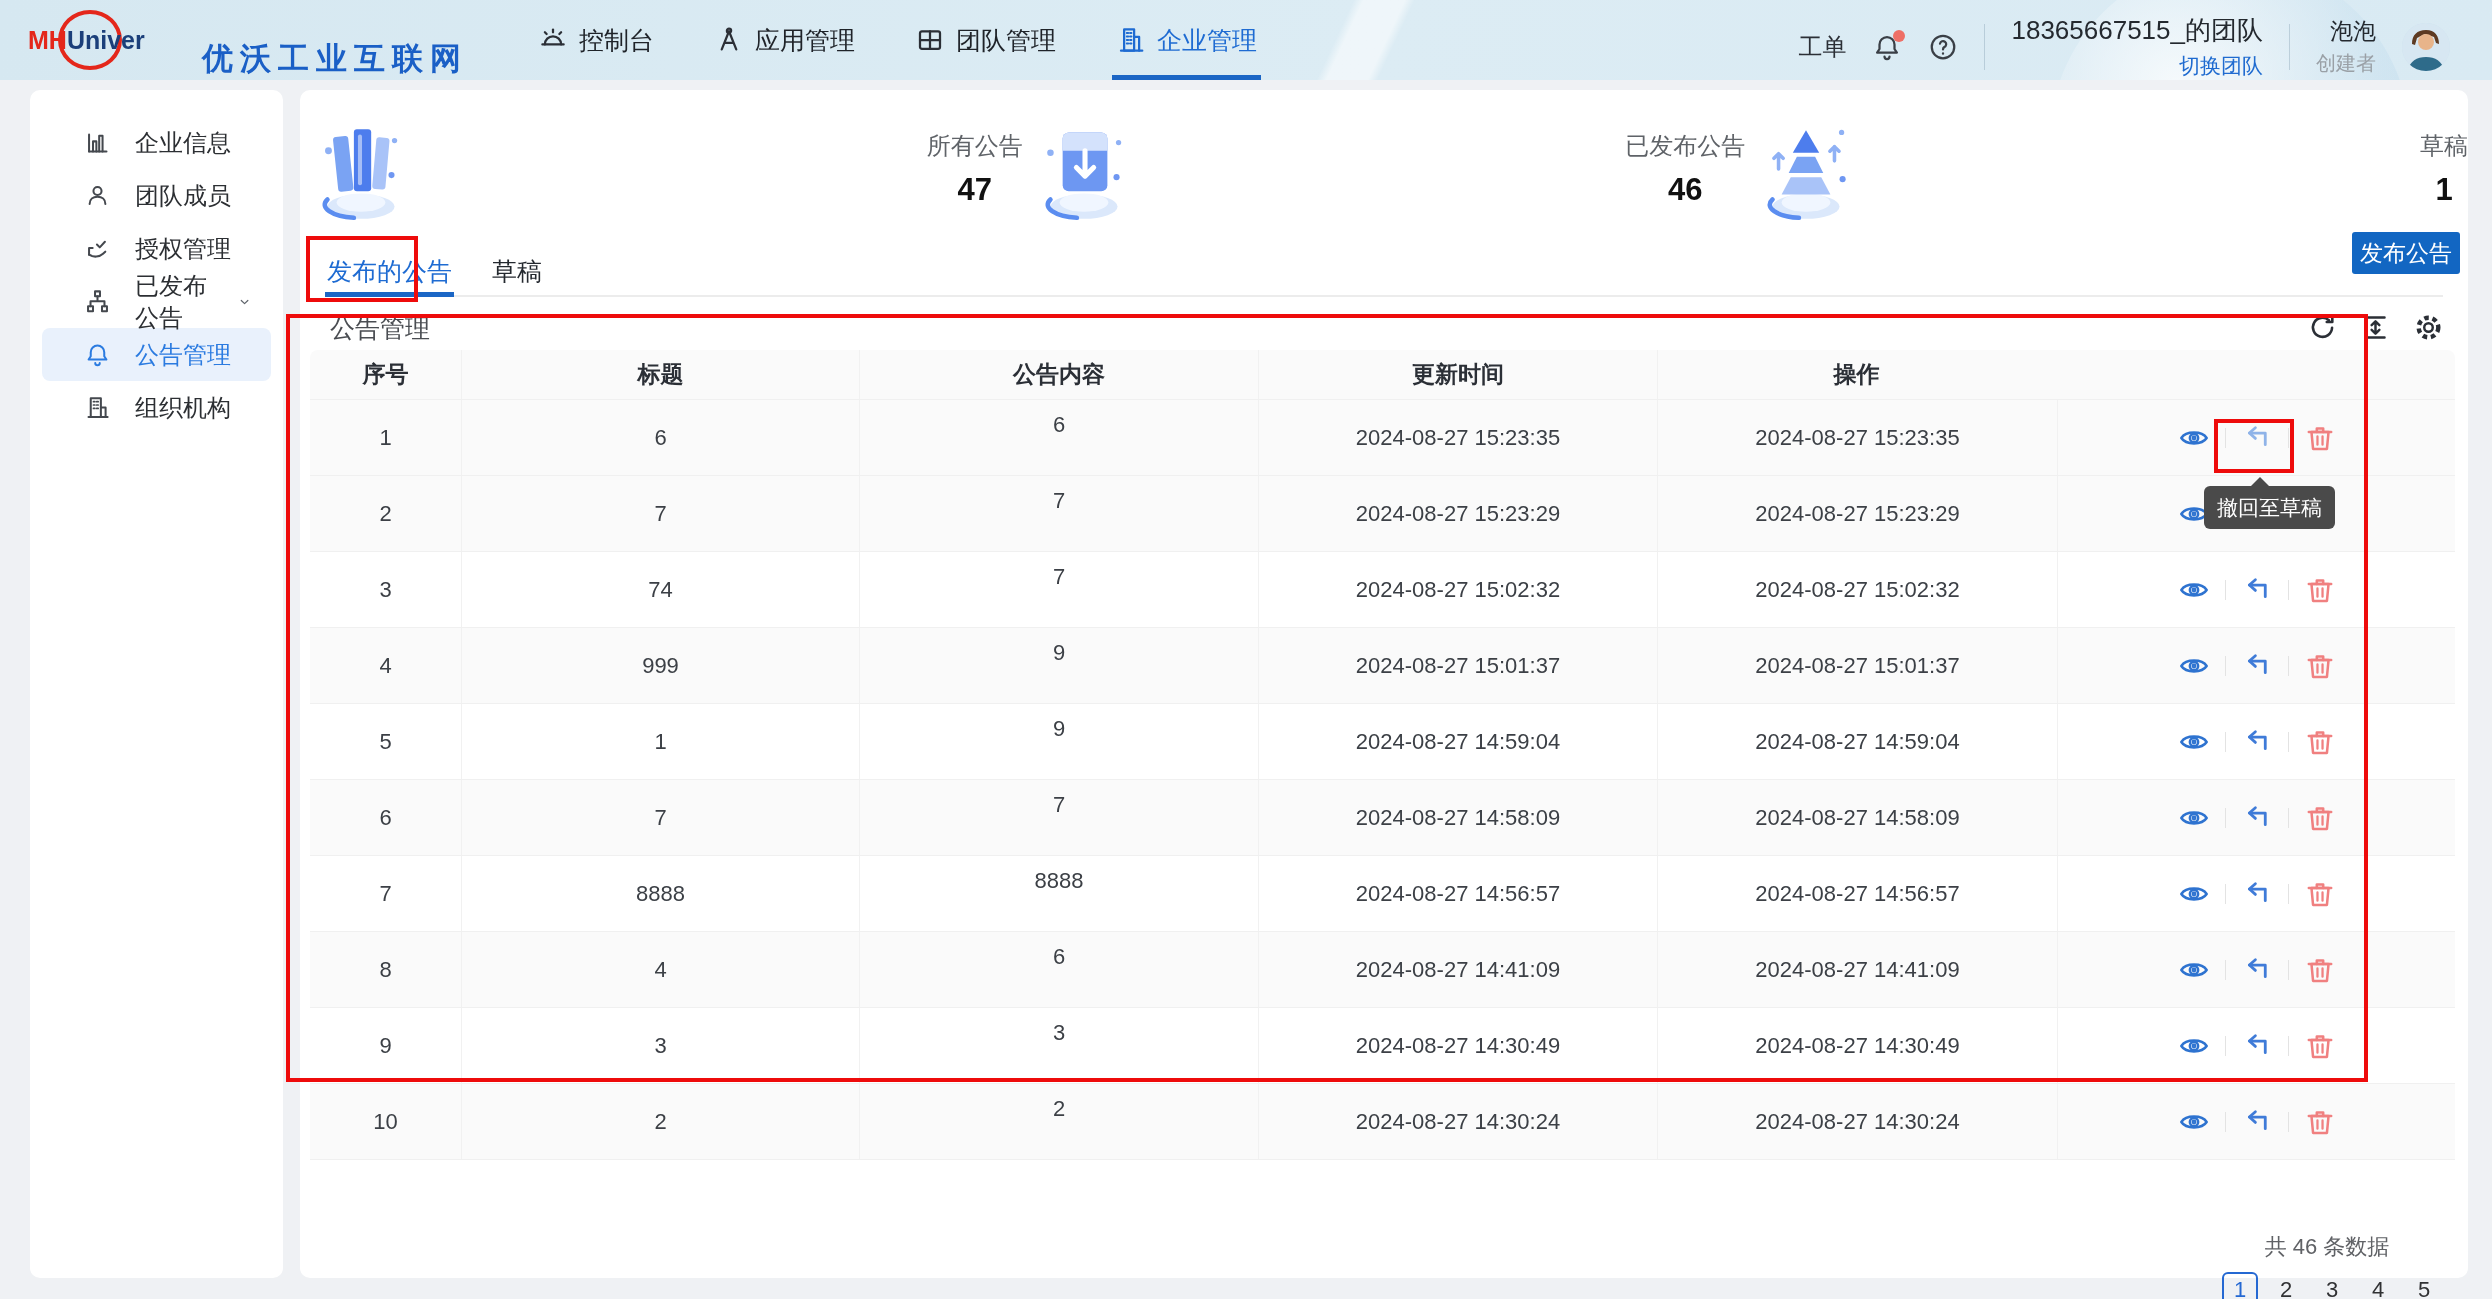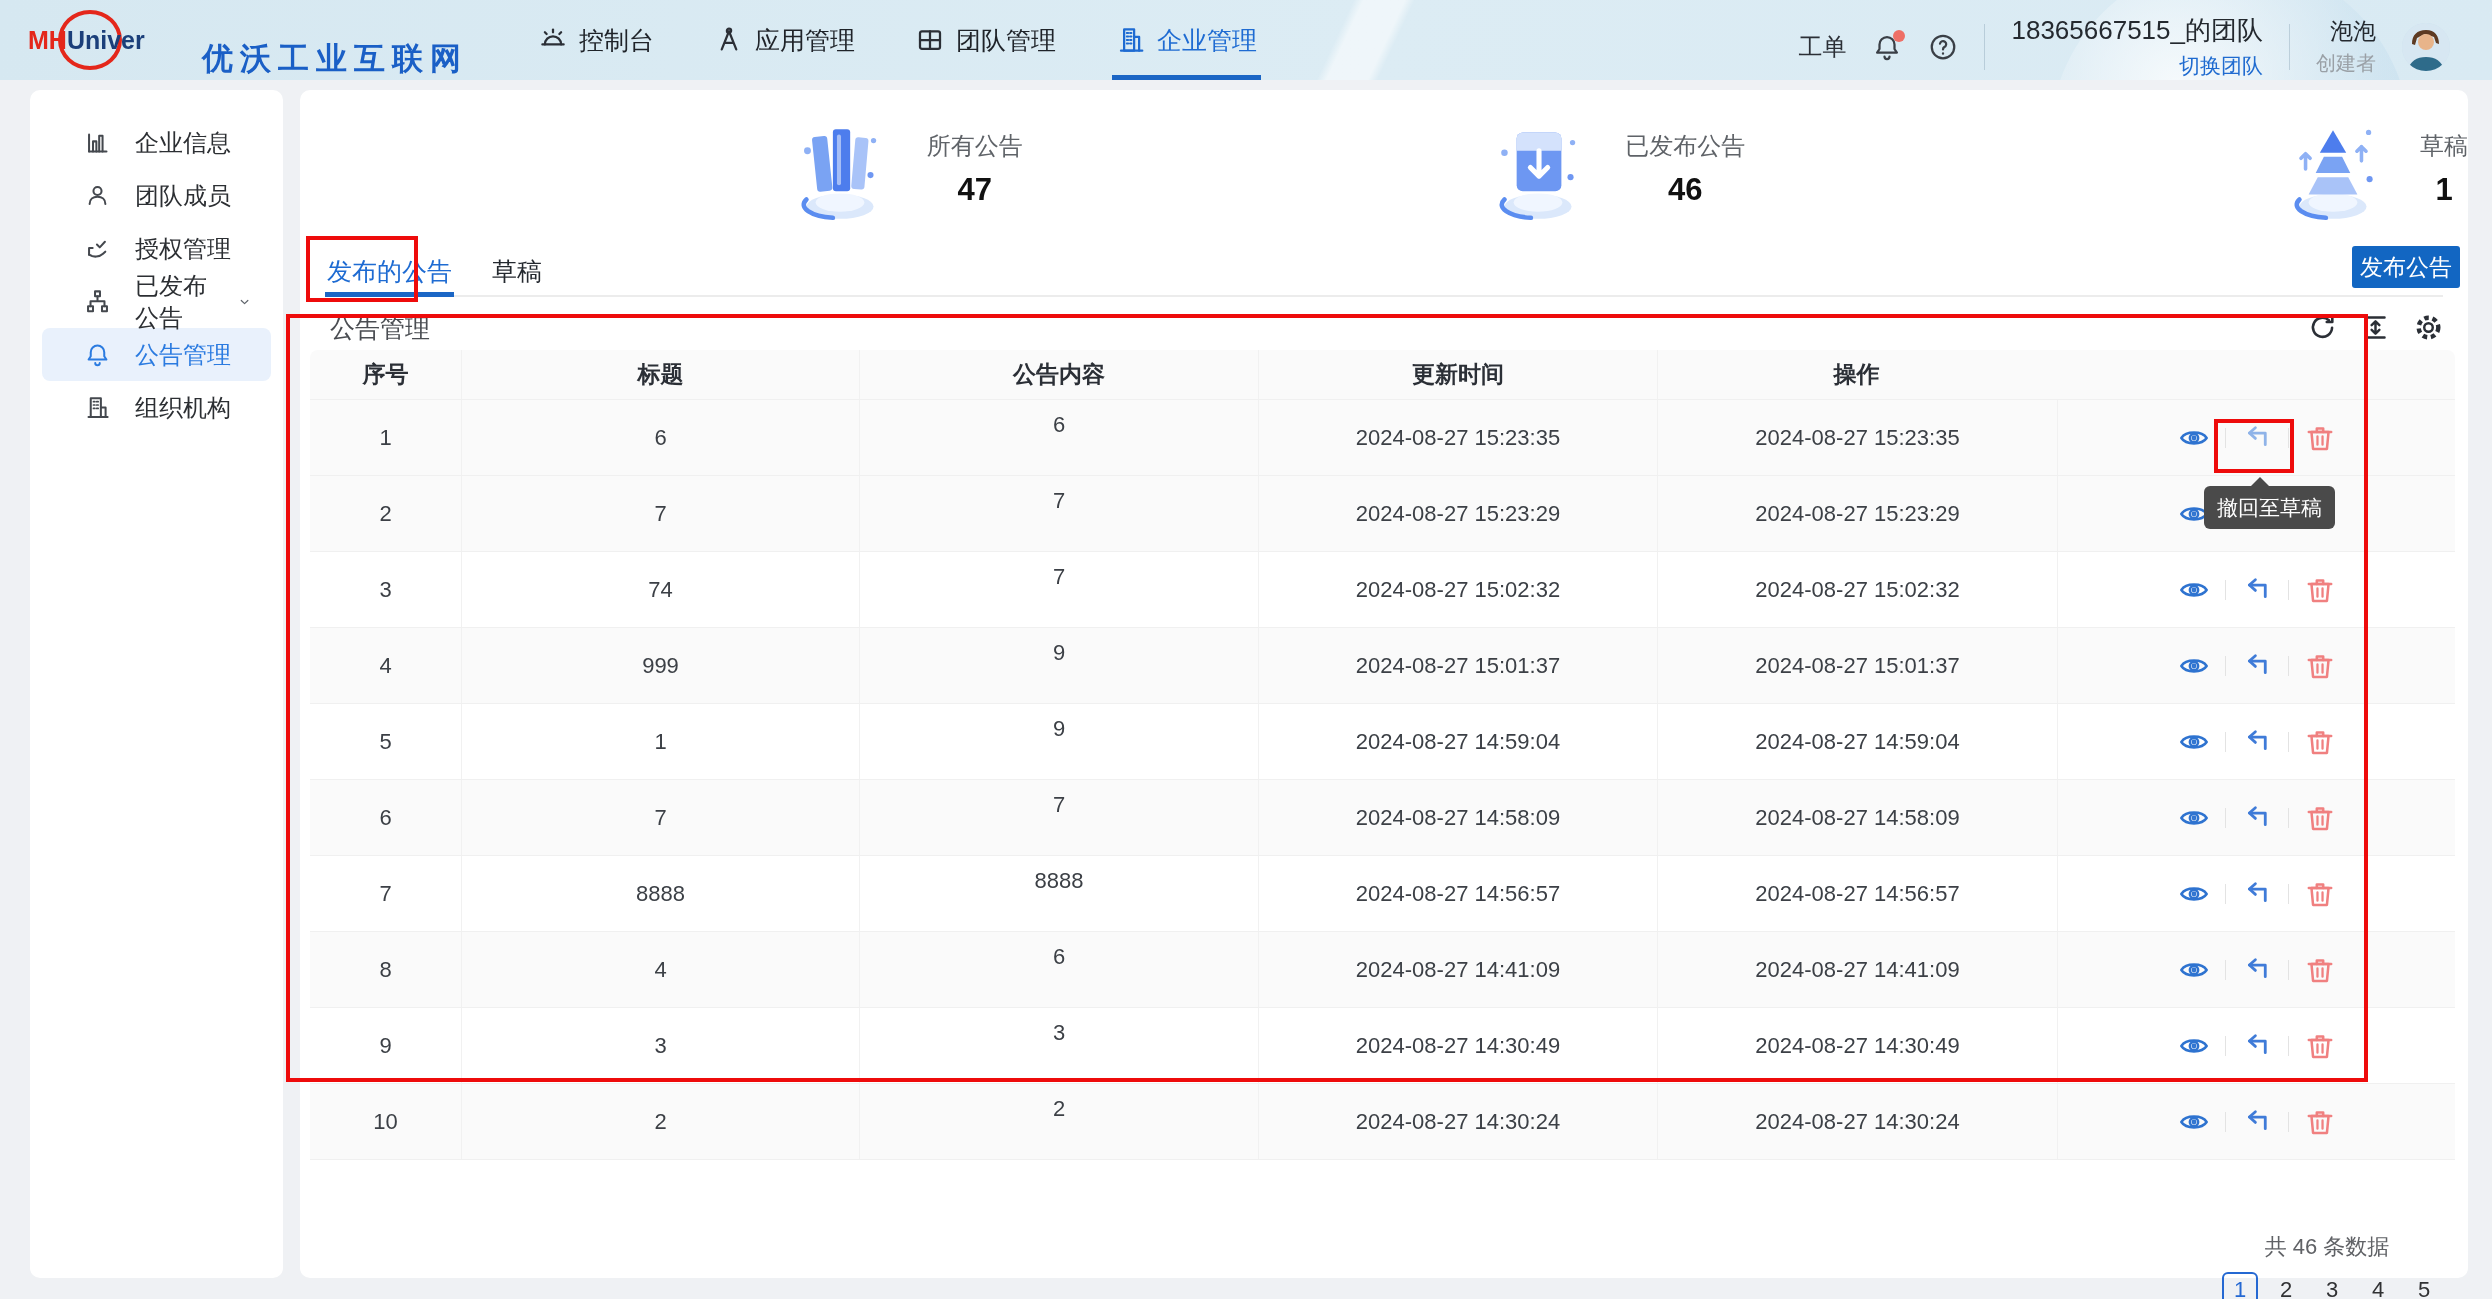--- a/index.html
+++ b/index.html
@@ -44,29 +44,29 @@
   
   .sidebar { position:absolute; left:30px; top:90px; width:253px; height:1188px; background:#fff; border-radius:10px; padding-top:26px; z-index:1;}
   .side-item { height:53px; margin:0 12px; display:flex; align-items:center; gap:24px; padding-left:42px; font-size:24px; color:#2c2f33; border-radius:8px; cursor:pointer; }
   .side-item .sicon { width:27px; height:27px; color:#44484e; flex:none; }
   .side-item.active { background:#e9f1fc; color:#2b7be0; }
   .side-item.active .sicon { color:#2b7be0; }
   .side-chevron { margin-left:auto; margin-right:20px; width:20px; height:20px; color:#5f646b; }
   
   .main { position:absolute; left:300px; top:90px; width:2168px; height:1188px; background:#fff; border-radius:10px; z-index:1; }
   .stats { position:absolute; left:0; top:4px; width:100%; height:150px; display:flex; }
-  .stat { flex:1; display:flex; align-items:center; justify-content:flex-end; gap:26px; }
+  .stat { flex:1; display:flex; align-items:center; justify-content:space-between; gap:26px; }
   .stat-icon { width:122px; height:122px; flex:none; }
   .stat-label { font-size:24px; color:#5f6368; }
   .stat-value { font-size:31px; font-weight:bold; color:#111; text-align:center; margin-top:10px; }
   .tabs-row { position:absolute; left:25px; right:25px; top:165px; height:42px; border-bottom:2px solid #ececec; display:flex; gap:36px; }
   .tab { position:relative; font-size:25px; color:#24292f; display:flex; align-items:flex-start; padding:0 2px; cursor:pointer; }
   .tab.active { color:#1e6bd2; }
   .tab.active::after { content:""; position:absolute; left:0; right:0; bottom:-2px; height:5px; background:#1b66c5; }
-  .publish-btn { position:absolute; right:8px; top:156px; width:108px; height:42px; background:#1266c2; color:#fff; font-size:23px; border:none; border-radius:3px; cursor:pointer; font-family:inherit; }
+  .publish-btn { position:absolute; right:8px; top:142px; width:108px; height:42px; background:#1266c2; color:#fff; font-size:23px; border:none; border-radius:3px; cursor:pointer; font-family:inherit; }
   .panel-title { position:absolute; left:30px; top:222px; font-size:25px; color:#4a4d52; }
   .panel-actions { position:absolute; right:24px; top:222px; display:flex; gap:22px; }
   .panel-actions .picon { width:31px; height:31px; color:#2b2f36; cursor:pointer; }
   
   .table { position:absolute; left:10px; top:260px; width:2145px; }
   .trow { display:flex; width:100%; border-bottom:1px solid #f0f0f0; }
   .thead { height:50px; background:#fafafa; font-weight:bold; font-size:23px; color:#2b2f36; border-radius:8px 8px 0 0; }
   .tbody-row { height:76px; font-size:22px; color:#3c4046; background:#fff; }
   .tbody-row.shaded { background:#fafafa; }
   .cell { display:flex; align-items:center; justify-content:center; border-right:1px solid #f1f1f1; }

